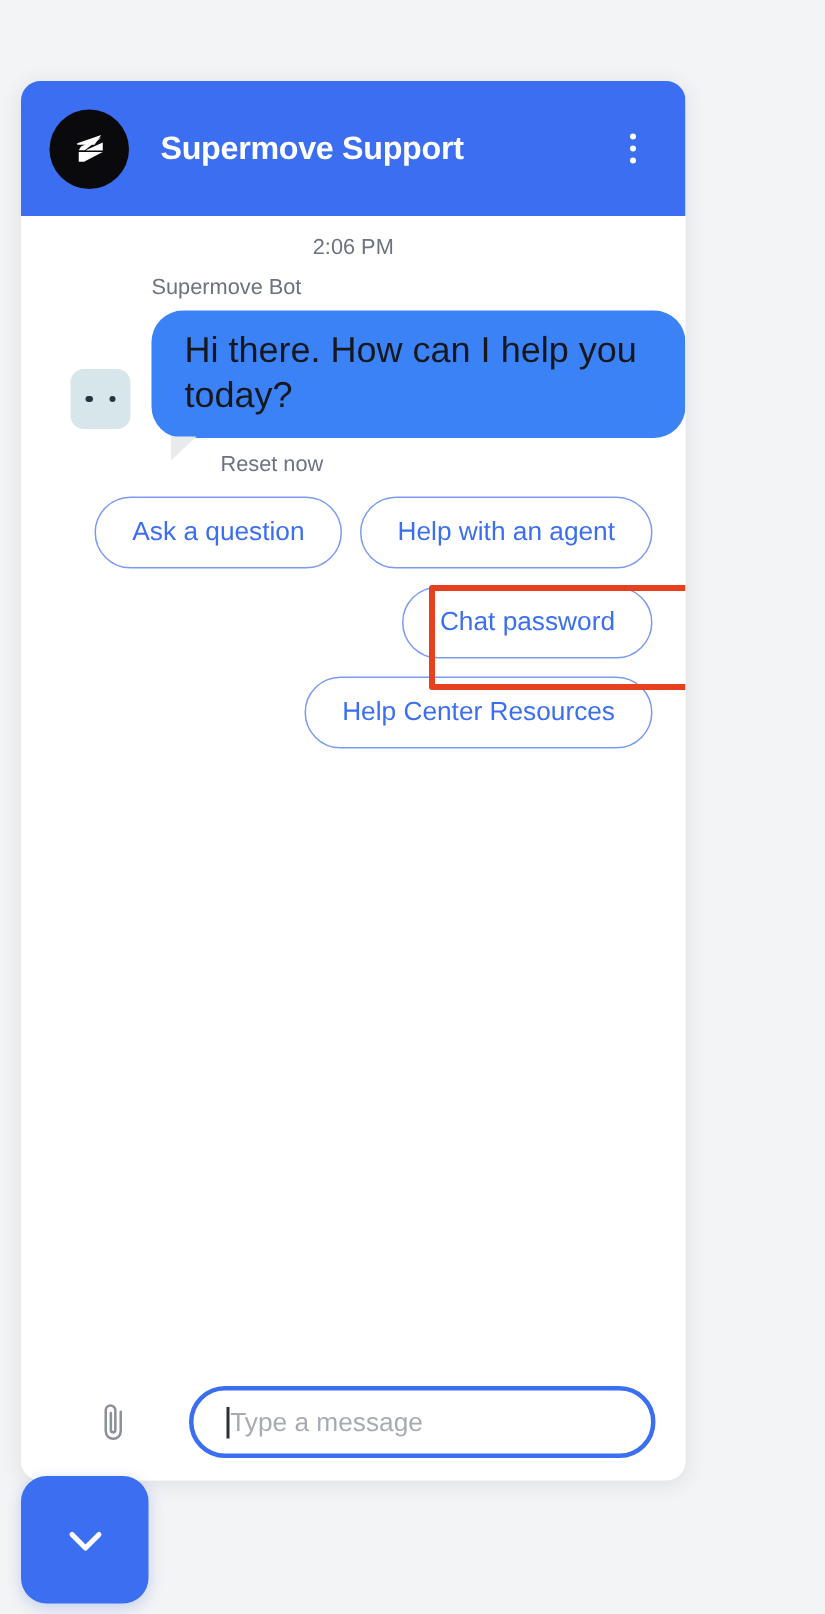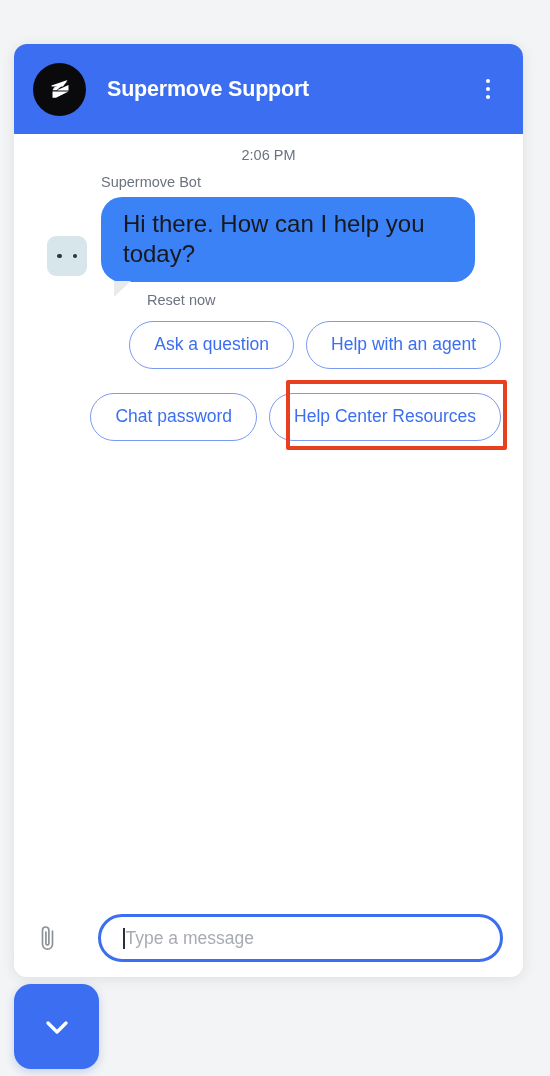--- a/index.html
+++ b/index.html
@@ -12,22 +12,22 @@
     background: #f3f4f5;
     font-family: "Liberation Sans", sans-serif;
     overflow: hidden;
     position: relative;
   }
 
   
   #chat-widget {
     position: absolute;
     left: 14px;
-    top: 44px;
-    width: 509px;
+    top: 54px;
+    width: 443px;
     height: 933px;
     background: #ffffff;
     border-radius: 13px;
     box-shadow: 0 2px 14px rgba(30, 40, 60, 0.10);
     display: flex;
     flex-direction: column;
     overflow: hidden;
   }
 
   
@@ -152,21 +152,21 @@
     margin-left: 133px;
     margin-top: 10px;
   }
 
   
   .quick-replies {
     padding: 13px 22px 0 22px;
     display: flex;
     flex-wrap: wrap;
     justify-content: flex-end;
-    gap: 24px 12px;
+    gap: 12px 12px;
   }
   .qr-btn {
     border: 1.4px solid #7b9bf2;
     color: #3b6ef0;
     background: #ffffff;
     border-radius: 26px;
     font-size: 17.5px;
     font-family: "Liberation Sans", sans-serif;
     padding: 12px 24px 13px 24px;
     cursor: pointer;
@@ -187,21 +187,21 @@
     box-sizing: border-box;
   }
 
   
   #chat-composer {
     flex: 0 0 auto;
     height: 78px;
     background: #ffffff;
     display: flex;
     align-items: center;
-    padding: 0 20px 0 18px;
+    padding: 0 20px 0 46px;
     box-sizing: border-box;
   }
   .attach-btn {
     width: 30px;
     height: 34px;
     display: flex;
     align-items: center;
     justify-content: center;
     cursor: pointer;
     flex: 0 0 auto;

